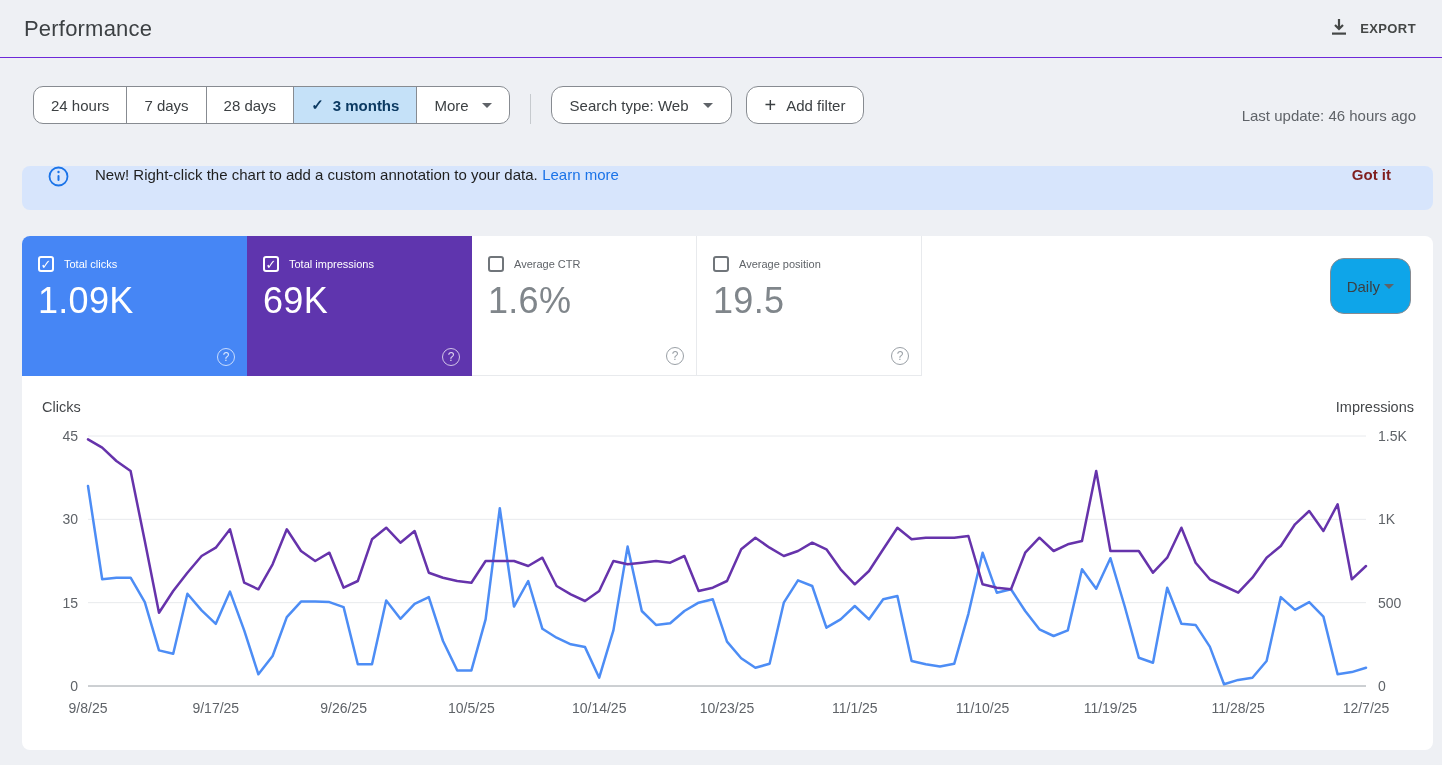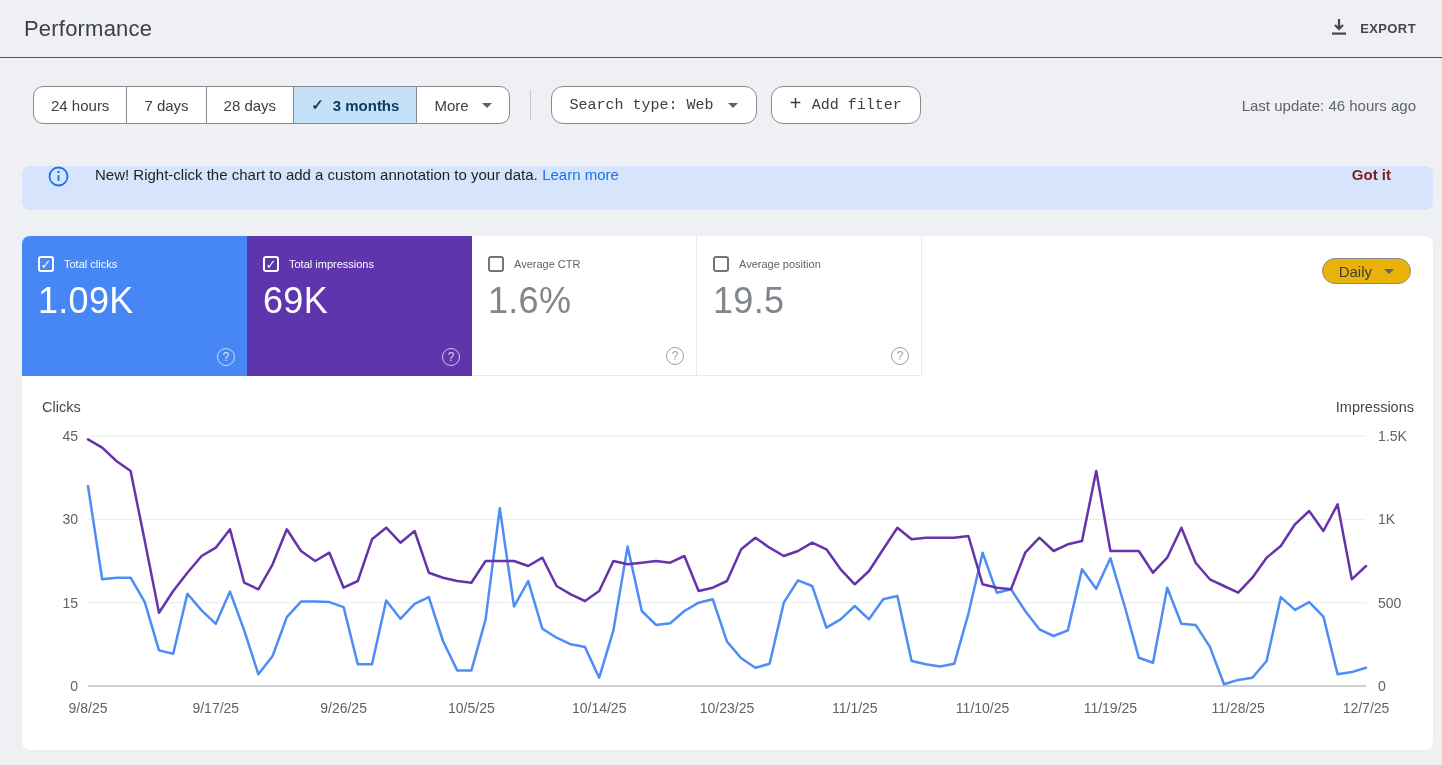--- a/index.html
+++ b/index.html
@@ -15,21 +15,21 @@
     height: 58px; display: flex; align-items: center;
     justify-content: space-between; padding: 0 26px 0 24px;
     border-bottom: 1px solid #6d28d9;
   }
   .page-title { font-size: 22px; color: #3c4043; letter-spacing: .2px; }
   .export-btn {
     display: flex; align-items: center; gap: 12px; cursor: pointer;
     font-size: 13px; font-weight: bold; color: #444746; letter-spacing: .4px;
   }
   
-  .toolbar { margin: 28px 26px 0 22px; display: flex; align-items: center; height: 38px; padding-left: 11px; }
+  .toolbar { margin: 28px 26px 0 22px; display: flex; align-items: flex-end; height: 38px; padding-left: 11px; }
   .seg-group {
     display: flex; border: 1px solid #878b91; border-radius: 10px;
     overflow: hidden; background: #fff; height: 38px;
   }
   .seg {
     padding: 0 17px; display: flex; align-items: center; gap: 9px;
     font-size: 15px; color: #3c4043; border-right: 1px solid #878b91;
     cursor: pointer; white-space: nowrap; background: transparent;
   }
   .seg:last-child { border-right: none; }
@@ -38,21 +38,21 @@
   .caret {
     width: 0; height: 0; border-left: 5px solid transparent;
     border-right: 5px solid transparent; border-top: 5px solid #5f6368;
     display: inline-block; margin-left: 4px;
   }
   .v-divider { width: 1px; height: 30px; background: #c6cace; margin: 0 20px; }
   .pill {
     display: flex; align-items: center; gap: 10px; height: 38px;
     border: 1px solid #878b91; border-radius: 12px; background: #fff;
     padding: 0 18px; font-size: 15px; color: #3c4043; cursor: pointer;
-    margin-right: 14px; white-space: nowrap; font-family: Liberation Mono, monospace;
+    margin-right: 14px; white-space: nowrap;
   }
   .plus { font-size: 20px; color: #3c4043; font-weight: normal; line-height: 1; }
   .last-update { margin-left: auto; font-size: 15px; color: #5f6368; }
   
   .banner {
     margin: 42px 9px 0 22px; height: 44px; border-radius: 8px;
     background: #d7e5fc; display: flex; align-items: flex-start;
     padding: 0 42px 0 26px; gap: 26px;
   }
   .banner-text { font-size: 15px; color: #1f1f1f; }
@@ -81,23 +81,23 @@
   .tile-colored .tile-value { color: #fff; }
   .tile-plain .tile-value { color: #80868b; }
   .help {
     position: absolute; right: 12px; bottom: 10px; width: 18px; height: 18px;
     border-radius: 50%; font-size: 12px; display: flex; align-items: center;
     justify-content: center; cursor: pointer;
   }
   .tile-colored .help { border: 1.5px solid rgba(255,255,255,.7); color: rgba(255,255,255,.8); }
   .tile-plain .help { border: 1.5px solid #9aa0a6; color: #9aa0a6; }
   .daily-btn {
-    position: absolute; top: 22px; right: 22px; height: 26px;
-    border: 1px solid #878b91; border-radius: 14px; background: #eab308;
-    display: flex; align-items: center; gap: 8px; padding: 0 16px;
+    position: absolute; top: 22px; right: 22px; height: 56px;
+    border: 1px solid #878b91; border-radius: 14px; background: #0ea5e9;
+    display: flex; align-items: center; gap: 0; padding: 0 16px;
     font-size: 15px; color: #3c4043; cursor: pointer;
   }
   .chart-wrap { margin-top: 15px; }
   .tick { font-size: 14px; fill: #5f6368; font-family: "Liberation Sans", sans-serif; }
   .axis-title { font-size: 14.5px; fill: #44474a; font-family: "Liberation Sans", sans-serif; }
 </style>
 </head>
 <body>
 
 <div class="header">

